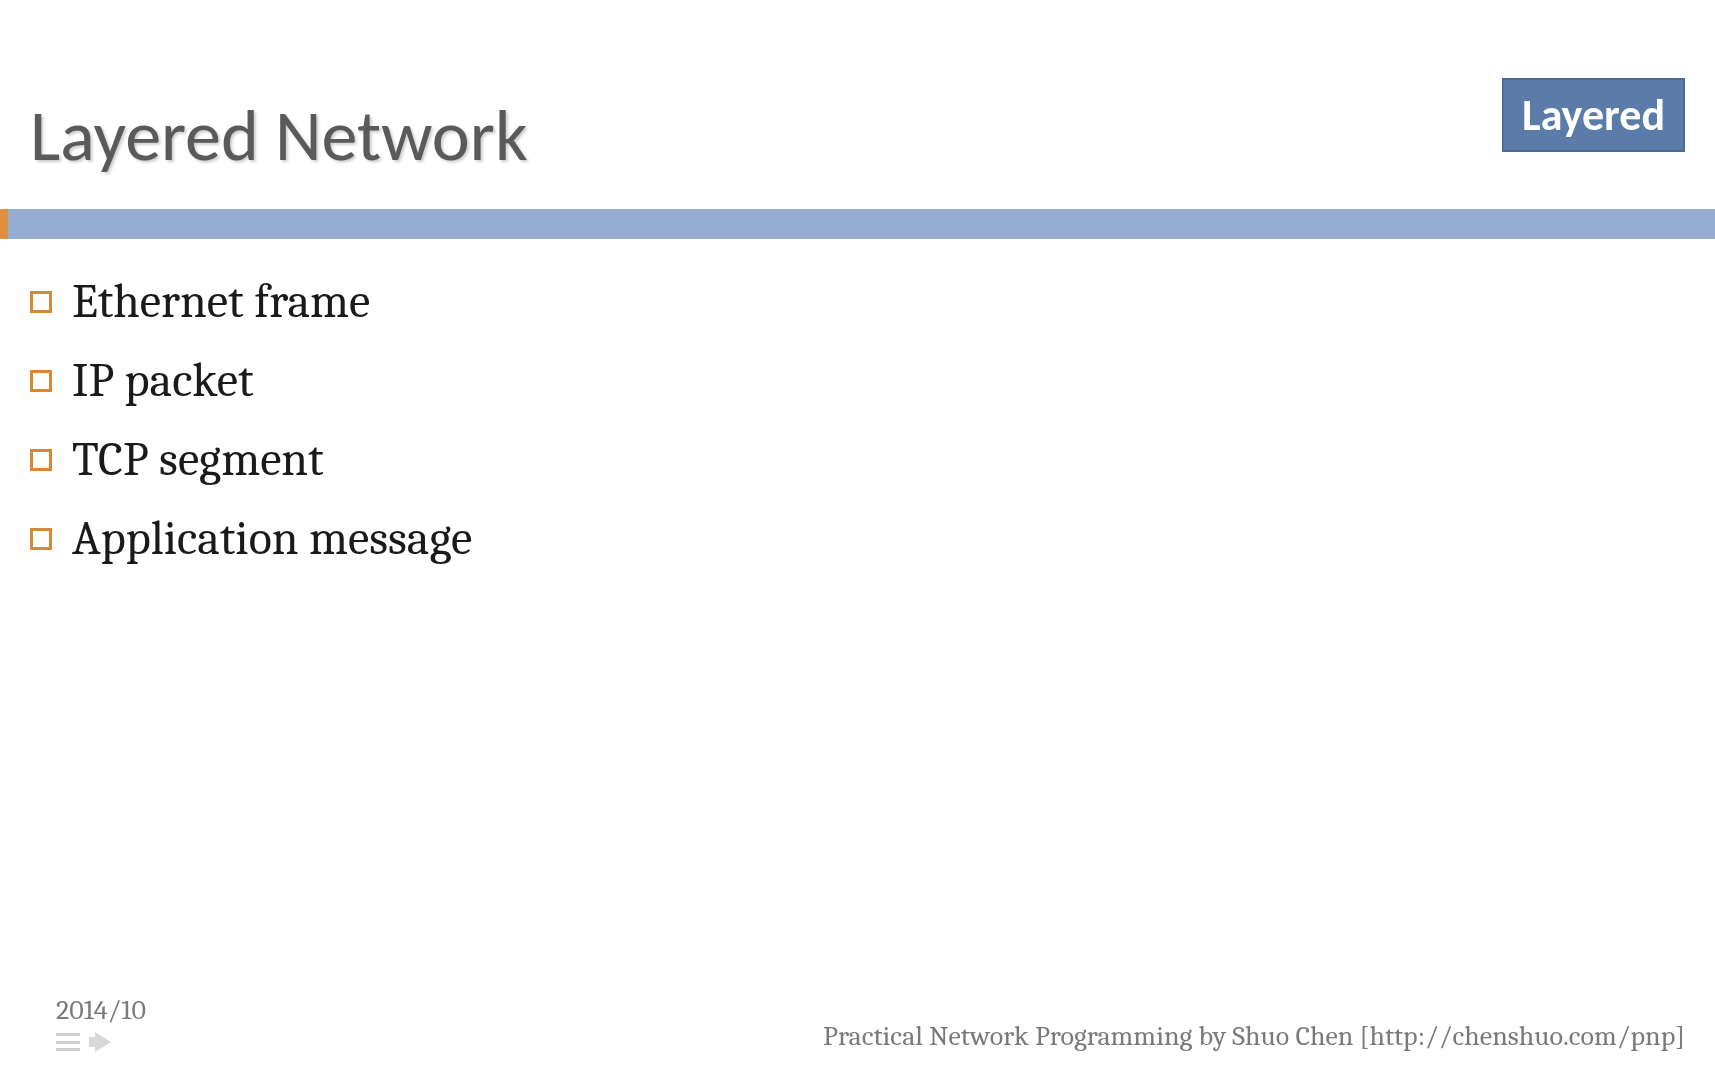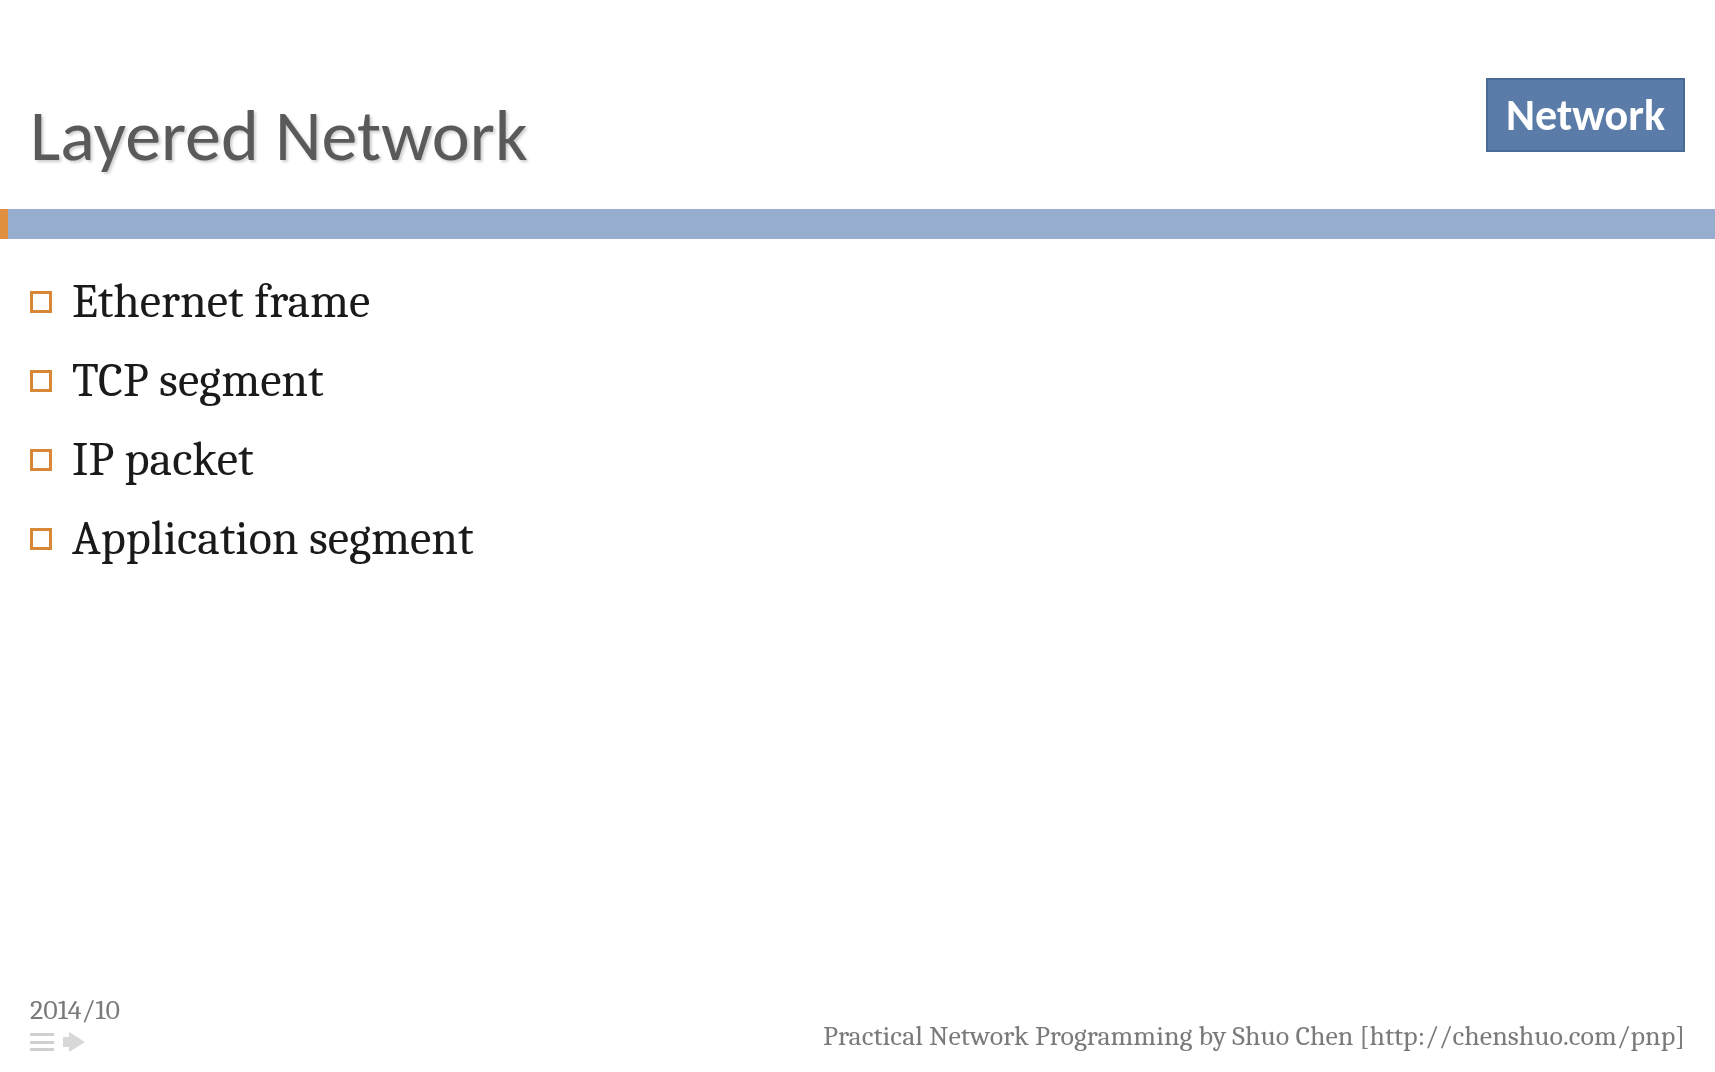--- a/index.html
+++ b/index.html
@@ -99,20 +99,21 @@
       justify-content: space-between;
       align-items: flex-end;
       font-family: Cambria, Georgia, serif;
       font-size: 28px;
       color: #7a7a7a;
     }
     .footer-left {
       display: flex;
       flex-direction: column;
       gap: 6px;
+      margin-left: 26px;
     }
     .slide-controls {
       display: flex;
       gap: 15px;
       align-items: center;
     }
     .menu-icon {
       width: 24px;
       height: 18px;
       display: flex;
@@ -146,45 +147,45 @@
       text-align: right;
       white-space: nowrap;
     }
   </style>
 </head>
 <body>
 
 <div class="header-area">
   <h1 class="slide-title">Layered Network</h1>
   <div class="logo-area">
-    <div class="boolan-logo">Network</div>
+    <div class="boolan-logo">Layered</div>
   </div>
 </div>
 
 <div class="accent-bar">
   <div class="accent-bar-orange"></div>
 </div>
 
 <div class="content-area">
   <ul class="bullet-list">
     <li class="bullet-item">
       <span class="bullet-box"></span>
       <span class="bullet-text">Ethernet frame</span>
     </li>
     <li class="bullet-item">
       <span class="bullet-box"></span>
+      <span class="bullet-text">IP packet</span>
+    </li>
+    <li class="bullet-item">
+      <span class="bullet-box"></span>
       <span class="bullet-text">TCP segment</span>
     </li>
     <li class="bullet-item">
       <span class="bullet-box"></span>
-      <span class="bullet-text">IP packet</span>
-    </li>
-    <li class="bullet-item">
-      <span class="bullet-box"></span>
-      <span class="bullet-text">Application segment</span>
+      <span class="bullet-text">Application message</span>
     </li>
   </ul>
 </div>
 
 <div class="footer-area">
   <div class="footer-left">
     <span>2014/10</span>
     <div class="slide-controls">
       <span class="menu-icon">
         <span></span>

